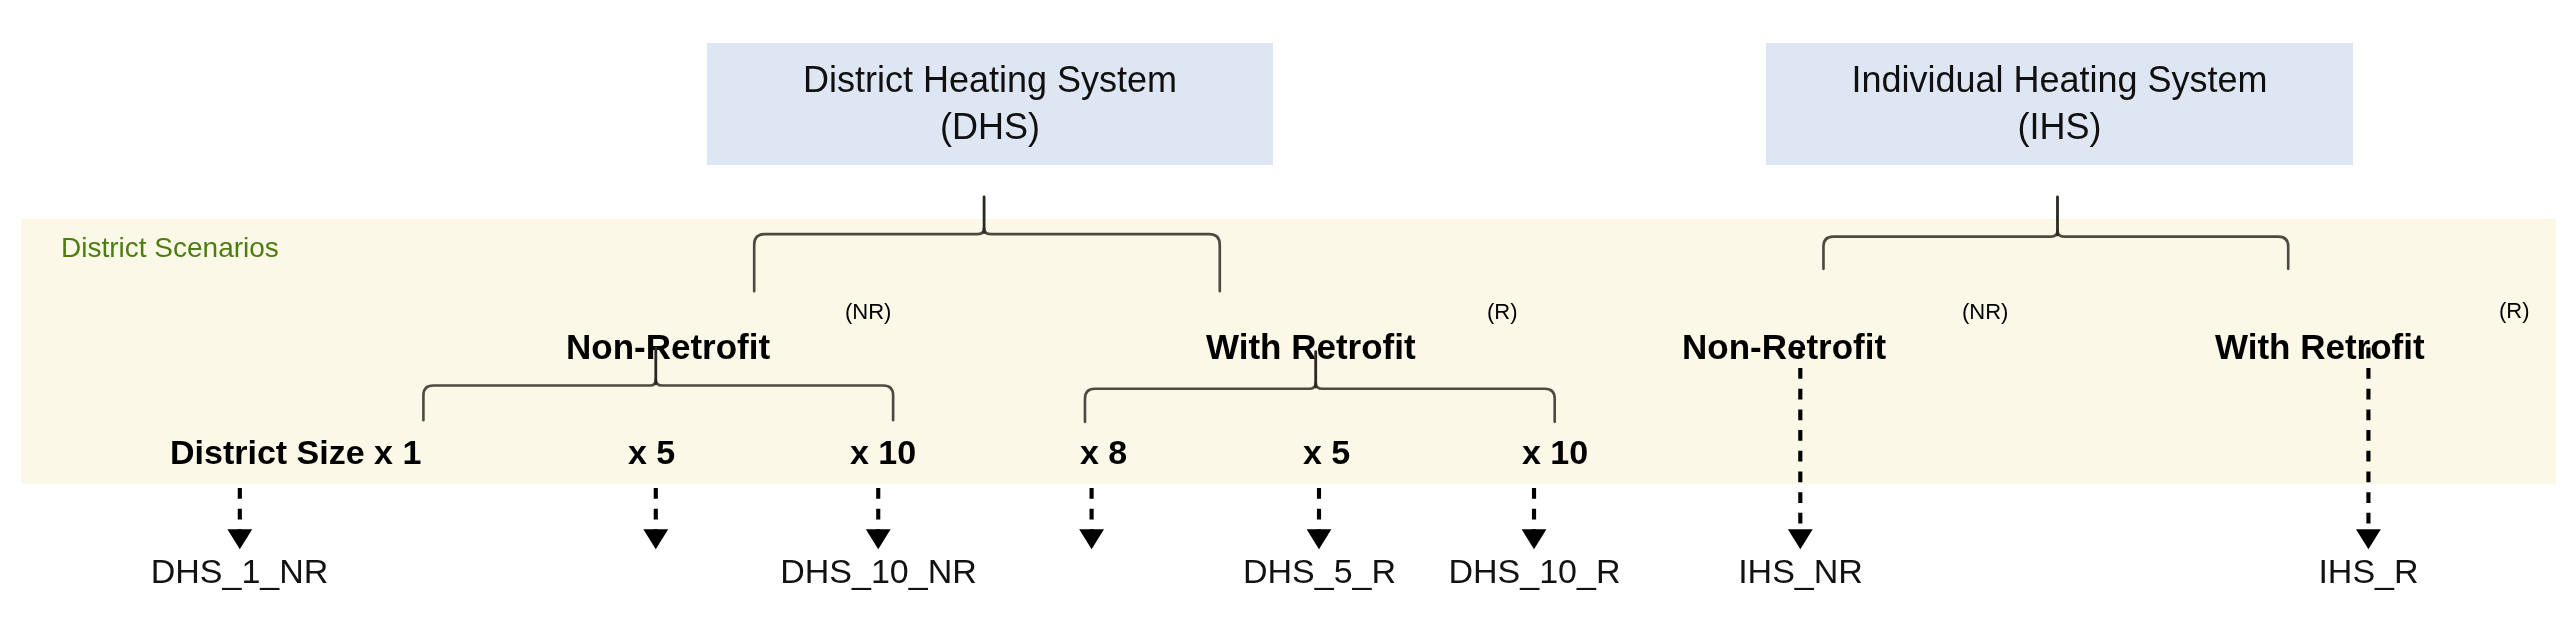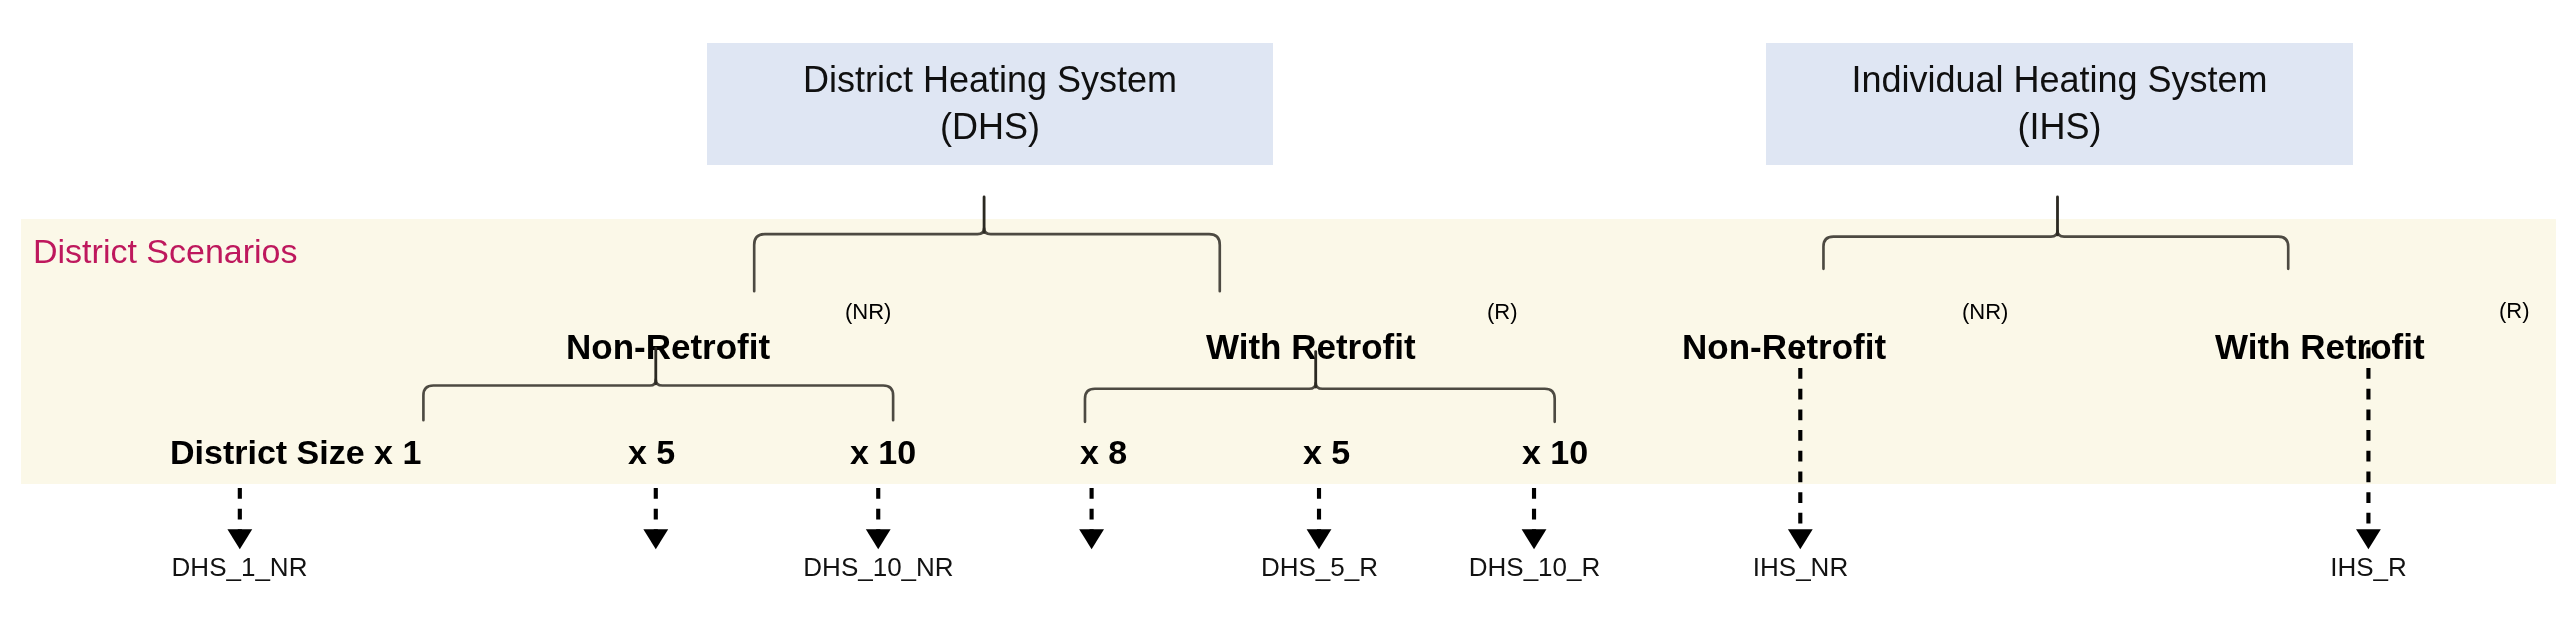--- a/index.html
+++ b/index.html
@@ -34,24 +34,25 @@
     text-align: center;
   }
   .sys-box .l1, .sys-box .l2 { display: block; }
 
   
   #scenario-band {
     background: #fbf8e8;
   }
 
   #scenarios-title {
-    font-size: 34px;
+    font-size: 28px;
     font-weight: 400;
-    color: #be185d;
-    white-space: nowrap;
+    color: #4d7c0f;
+    white-space: nowrap;
+    margin-left: 28px;
   }
 
   
   .group-label {
     font-size: 35px;
     font-weight: bold;
     color: #000000;
     white-space: nowrap;
     margin-top: 36px;
   }
@@ -65,21 +66,21 @@
   
   .size-label {
     font-size: 34px;
     font-weight: bold;
     color: #000000;
     white-space: nowrap;
   }
 
   
   .case-label {
-    font-size: 26px;
+    font-size: 34px;
     font-weight: 400;
     color: #121212;
     white-space: nowrap;
     text-align: center;
   }
 
   svg.overlay {
     position: absolute;
     left: 0;
     top: 0;

